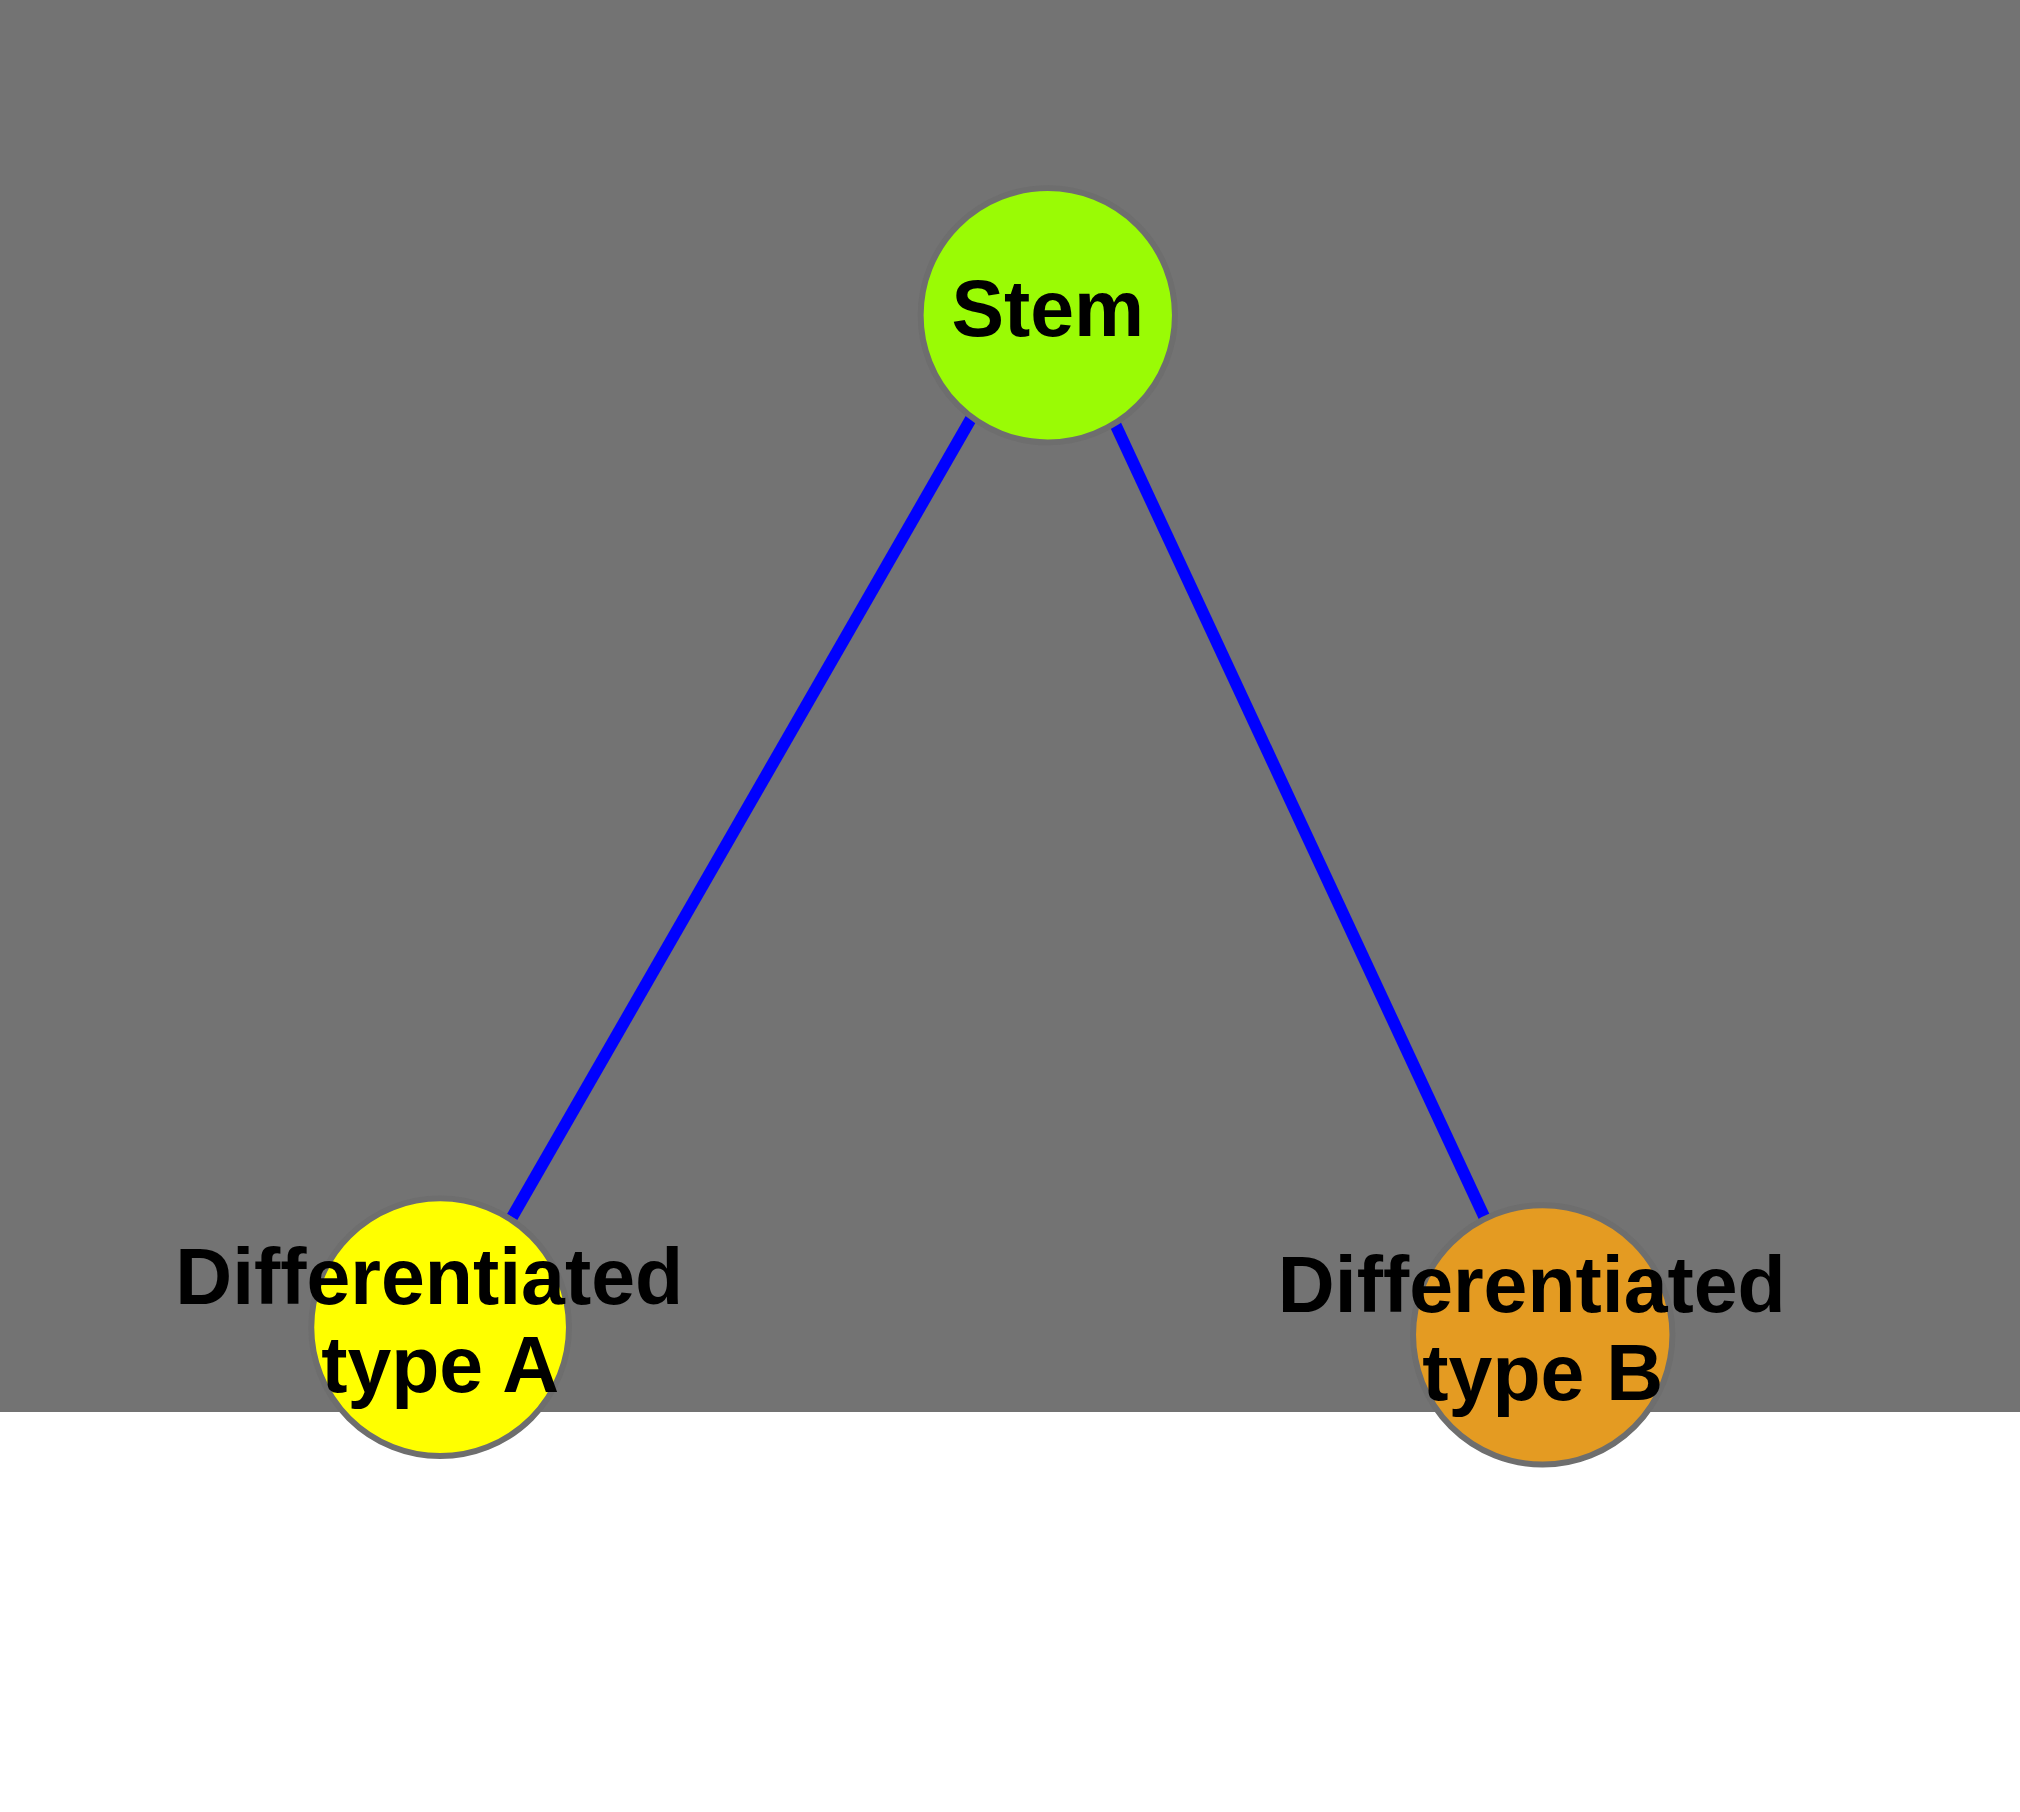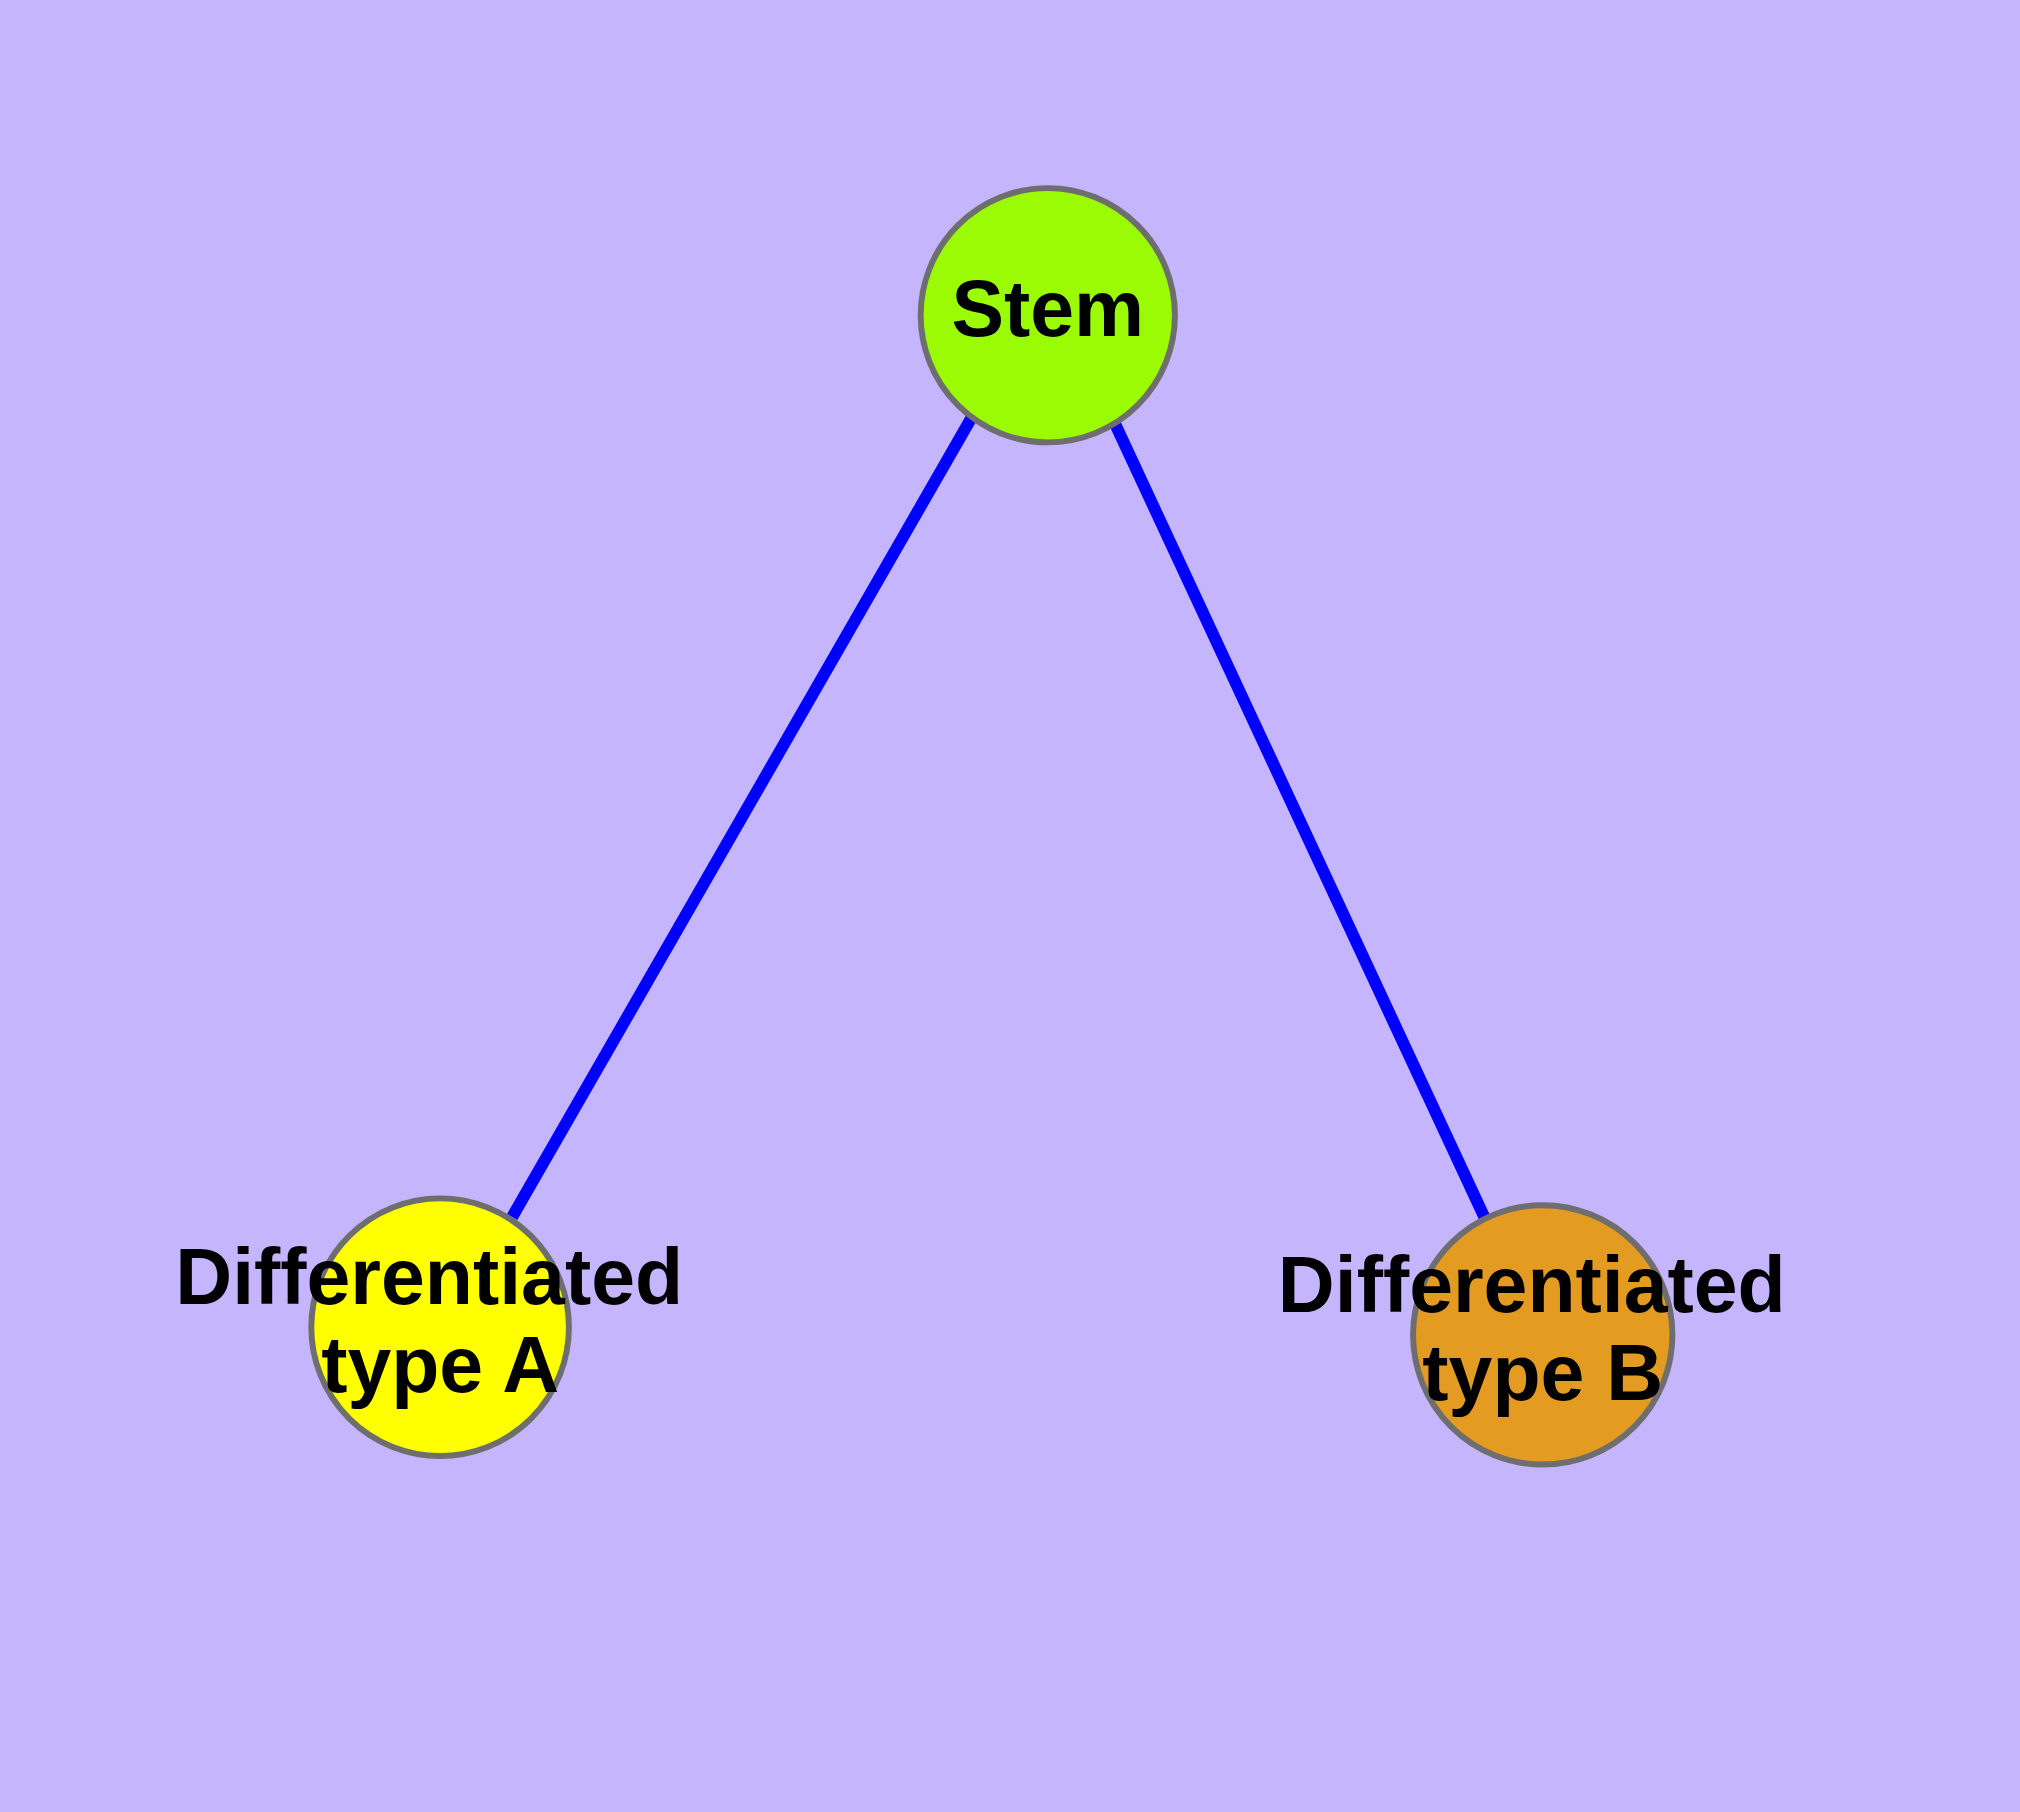--- a/index.html
+++ b/index.html
@@ -8,22 +8,22 @@
   }
   body {
     width: 2021px;
     height: 1812px;
     overflow: hidden;
     font-family: "Liberation Sans", sans-serif;
   }
   #canvas {
     position: relative;
     width: 2021px;
-    height: 1812px;
-    background: #c4b5fd;
+    height: 1412px;
+    background: #737373;
   }
   #graph-svg {
     position: absolute;
     left: 0;
     top: 0;
     width: 2021px;
     height: 1812px;
   }
   .node-label {
     font-family: "Liberation Sans", sans-serif;

